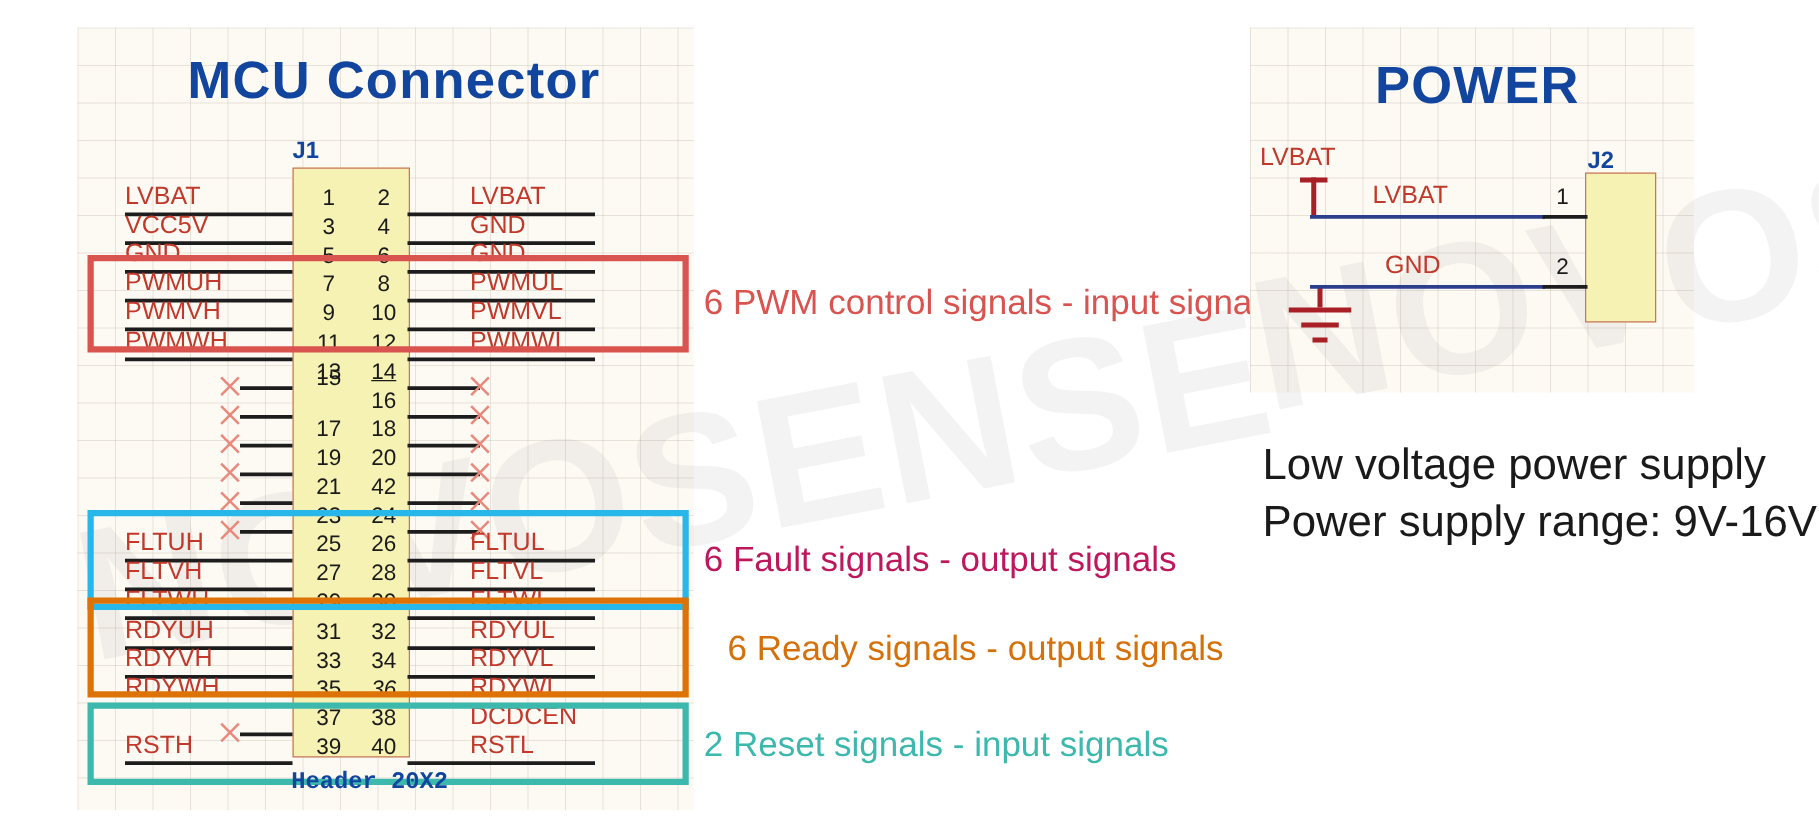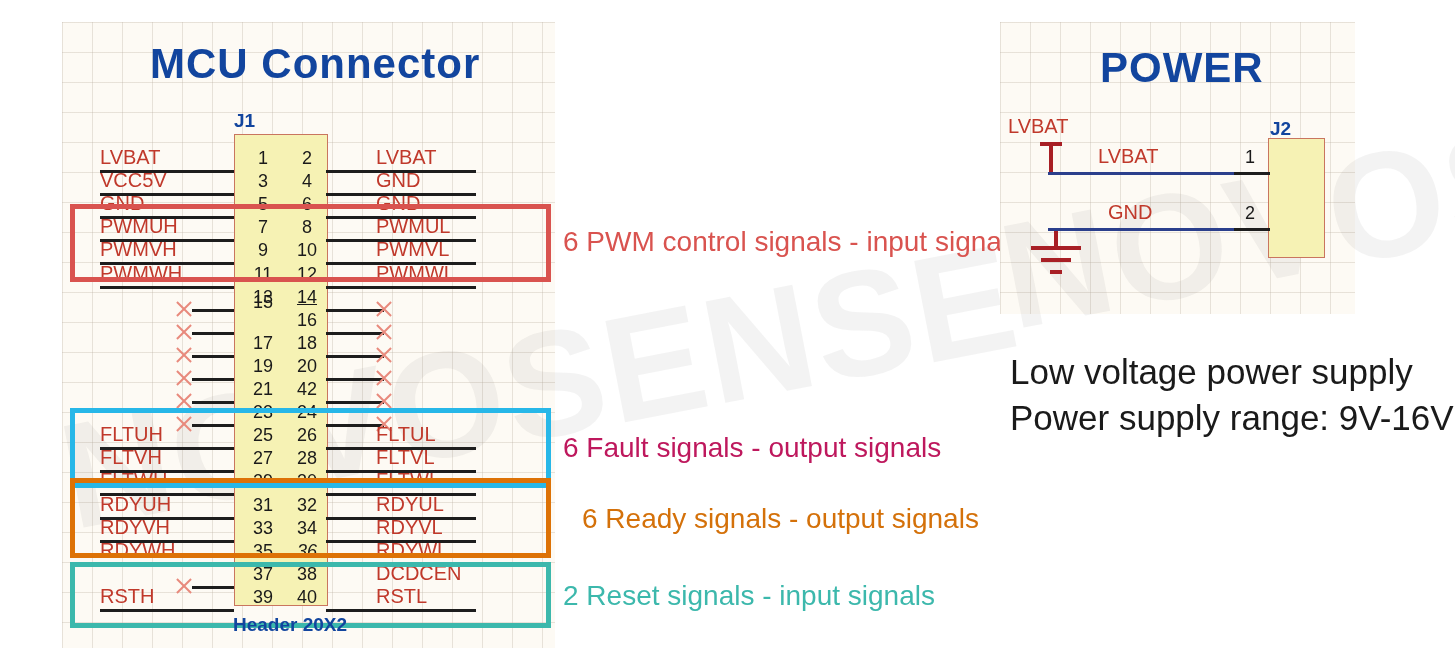--- a/index.html
+++ b/index.html
@@ -214,21 +214,21 @@
     <div class="siglabel" style="left: 100px; top: 584.9px;">RSTH</div>
     <div class="wire" style="top: 608.9px; left: 326px; width: 150px;"></div>
     <div class="siglabel rt" style="left: 376px; top: 584.9px;">RSTL</div>
   </div>
 
 <div class="hl hl-red" style="left:70px;top:204px;width:471px;height:68px;"></div>
 <div class="hl hl-cyan" style="left:70px;top:408px;width:471px;height:70px;"></div>
 <div class="hl hl-orange" style="left:70px;top:478px;width:471px;height:70px;"></div>
 <div class="hl hl-teal" style="left:70px;top:562px;width:471px;height:56px;"></div>
 
-<div class="footer" style="left:233px;top:614px;">Header 20X2</div>
+<div class="footer" style="left:233px;top:614px;font-family:Liberation Mono, monospace;">Header 20X2</div>
 
 <div class="note note-red" style="left:563px;top:226px;">6 PWM control signals - input signals</div>
 <div class="note note-cyan" style="left:563px;top:432px;">6 Fault signals - output signals</div>
 <div class="note note-orange" style="left:582px;top:503px;">6 Ready signals - output signals</div>
 <div class="note note-teal" style="left:563px;top:580px;">2 Reset signals - input signals</div>
 
 <div class="panel" id="power-panel"></div>
 <div class="wm" style="left:995px;top:100px;">NOVOSENSE</div>
 
 <div class="title" id="power-title">POWER</div>

